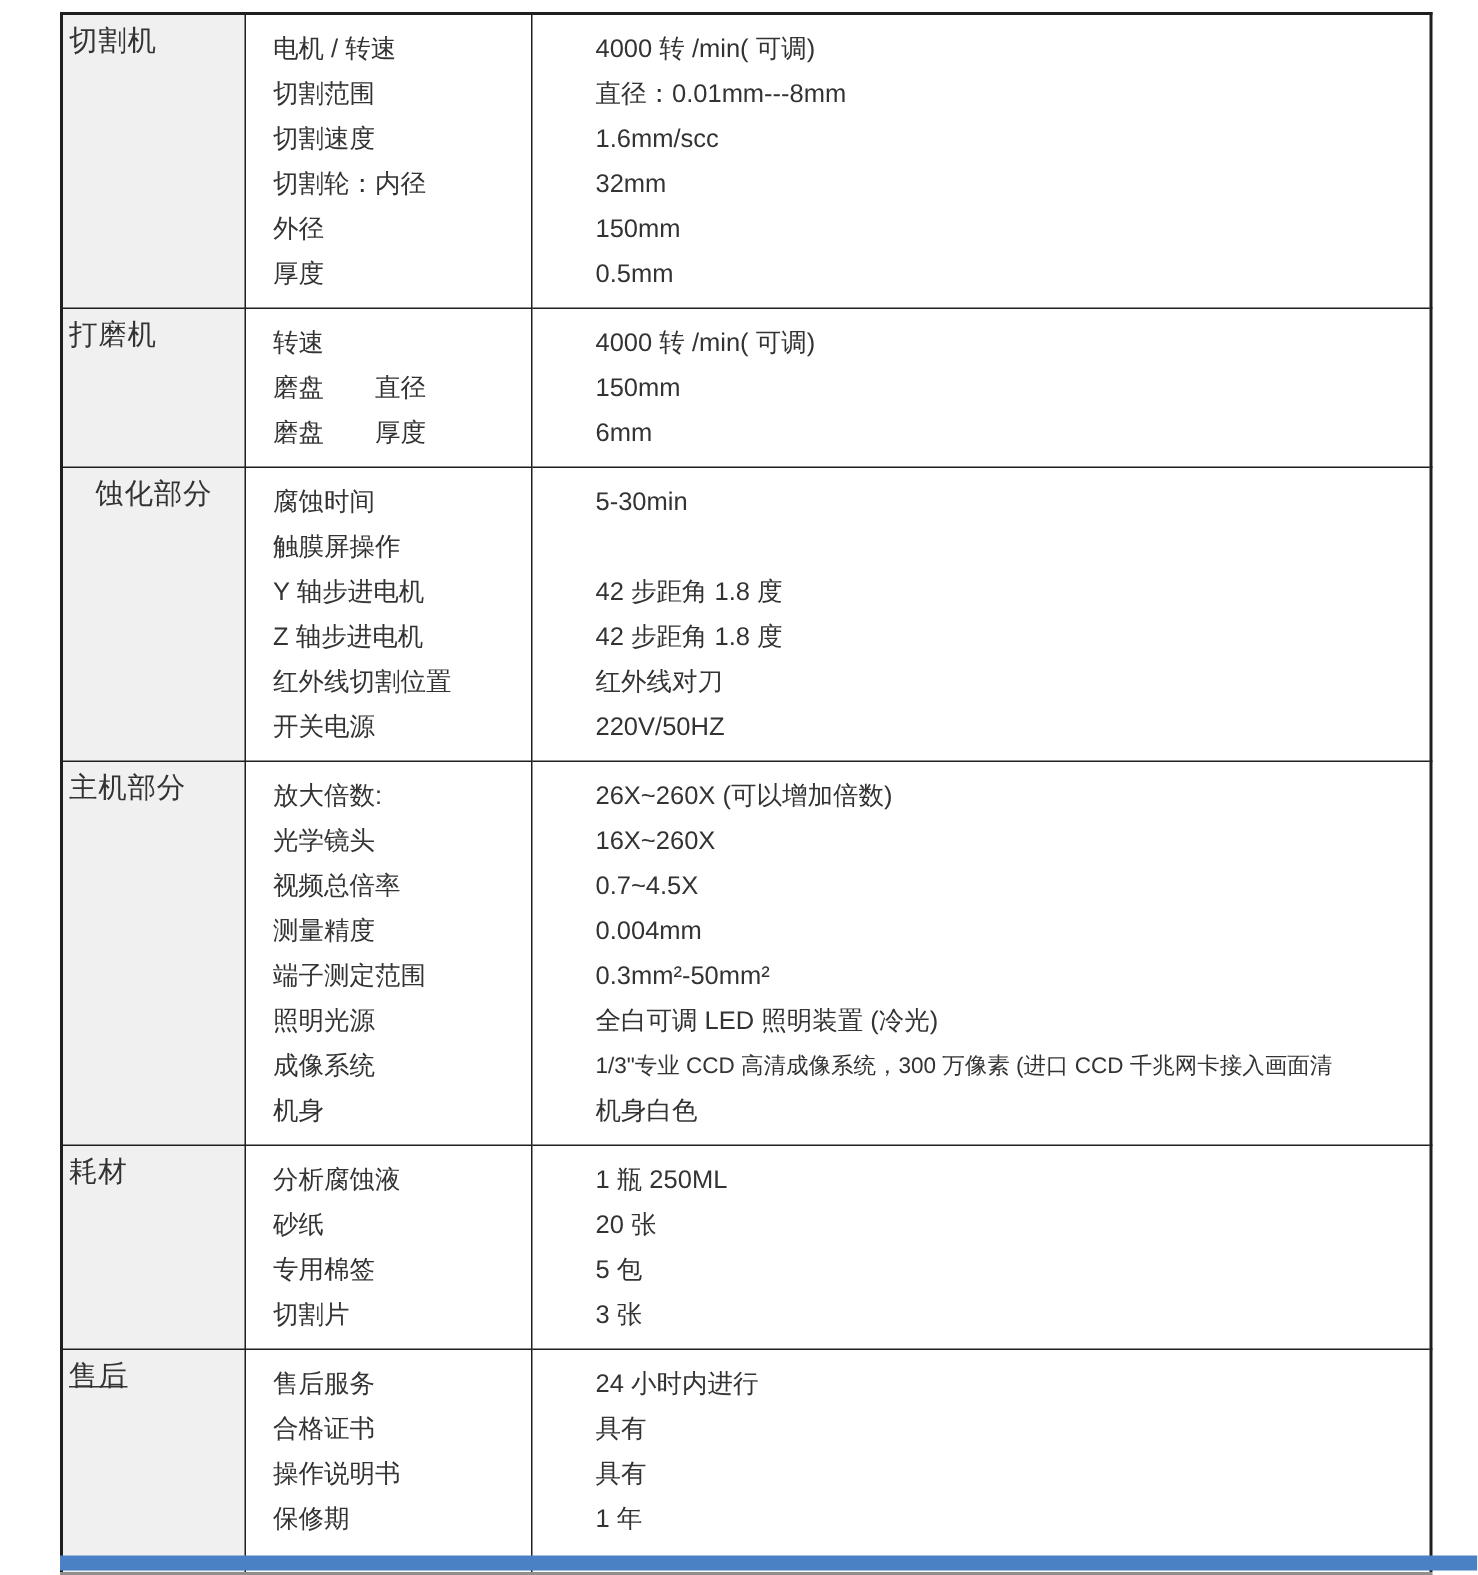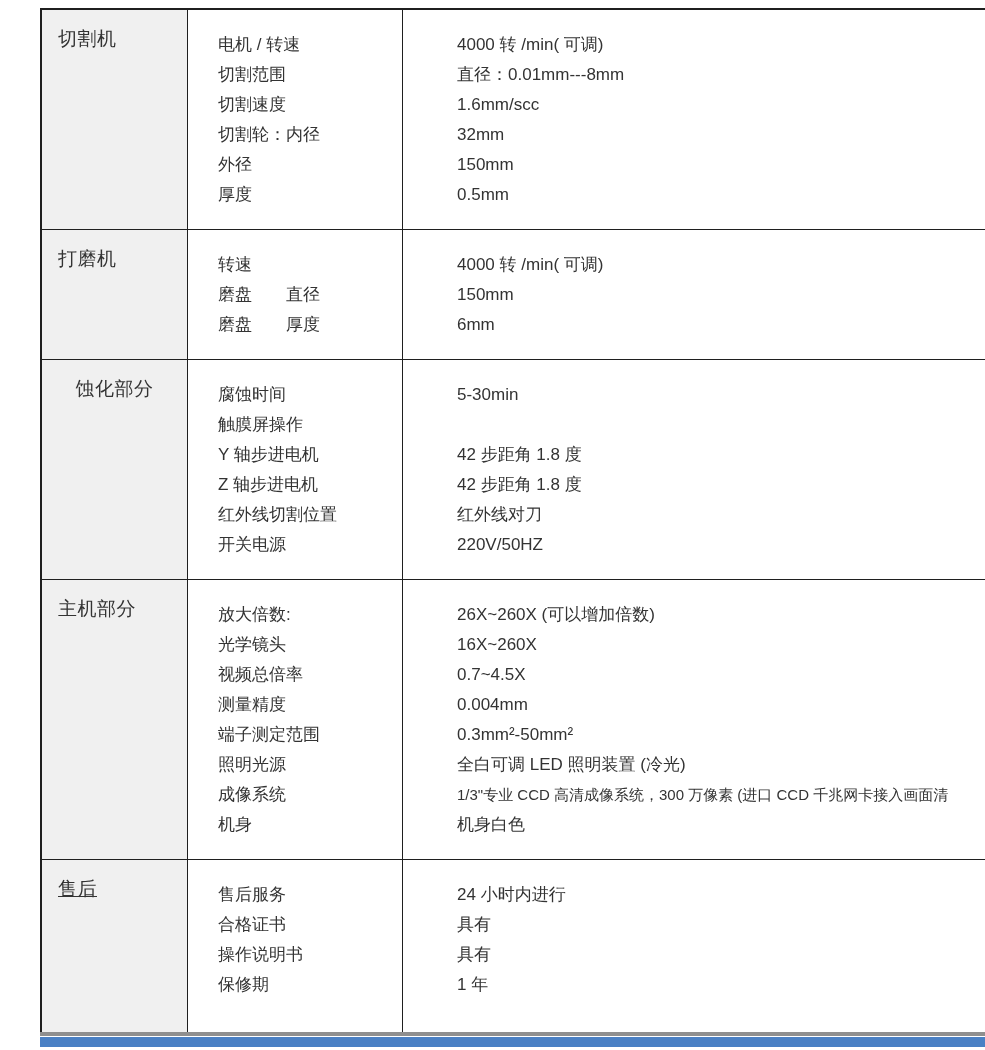--- a/index.html
+++ b/index.html
@@ -23,21 +23,21 @@
     border-collapse: collapse;
     table-layout: fixed;
     color: #333333;
   }
   table.spec-table {
     border: 2px solid #1f1f1f;
     border-bottom: 4px solid #8f8f8f;
   }
   table.spec-table th, table.spec-table td {
     border: 1px solid #1f1f1f;
-    padding: 16px;
+    padding: 4px;
     vertical-align: top;
   }
   th.cat {
     width: 113px;
     background: #f0f0f0;
     font-weight: 400;
     font-size: 19px;
     text-align: left;
     padding-left: 9px;
     vertical-align: middle;
@@ -156,20 +156,39 @@
               <div class="line">0.7~4.5X</div>
               <div class="line">0.004mm</div>
               <div class="line">0.3mm²-50mm²</div>
               <div class="line">全白可调 LED 照明装置 (冷光)</div>
               <div class="line small">1/3"专业 CCD 高清成像系统，300 万像素 (进口 CCD 千兆网卡接入画面清</div>
               <div class="line">机身白色</div>
             </div>
           </td>
         </tr>
         <tr>
+          <th class="cat" style="background: rgb(240, 240, 240);">耗材</th>
+          <td class="labels">
+            <div class="lines">
+              <div class="line">分析腐蚀液</div>
+              <div class="line">砂纸</div>
+              <div class="line">专用棉签</div>
+              <div class="line">切割片</div>
+            </div>
+          </td>
+          <td class="values">
+            <div class="lines">
+              <div class="line">1 瓶 250ML</div>
+              <div class="line">20 张</div>
+              <div class="line">5 包</div>
+              <div class="line">3 张</div>
+            </div>
+          </td>
+        </tr>
+        <tr>
           <th class="cat" style="background: rgb(240, 240, 240); text-decoration: underline;">售后</th>
           <td class="labels">
             <div class="lines">
               <div class="line">售后服务</div>
               <div class="line">合格证书</div>
               <div class="line">操作说明书</div>
               <div class="line">保修期</div>
             </div>
           </td>
           <td class="values">

